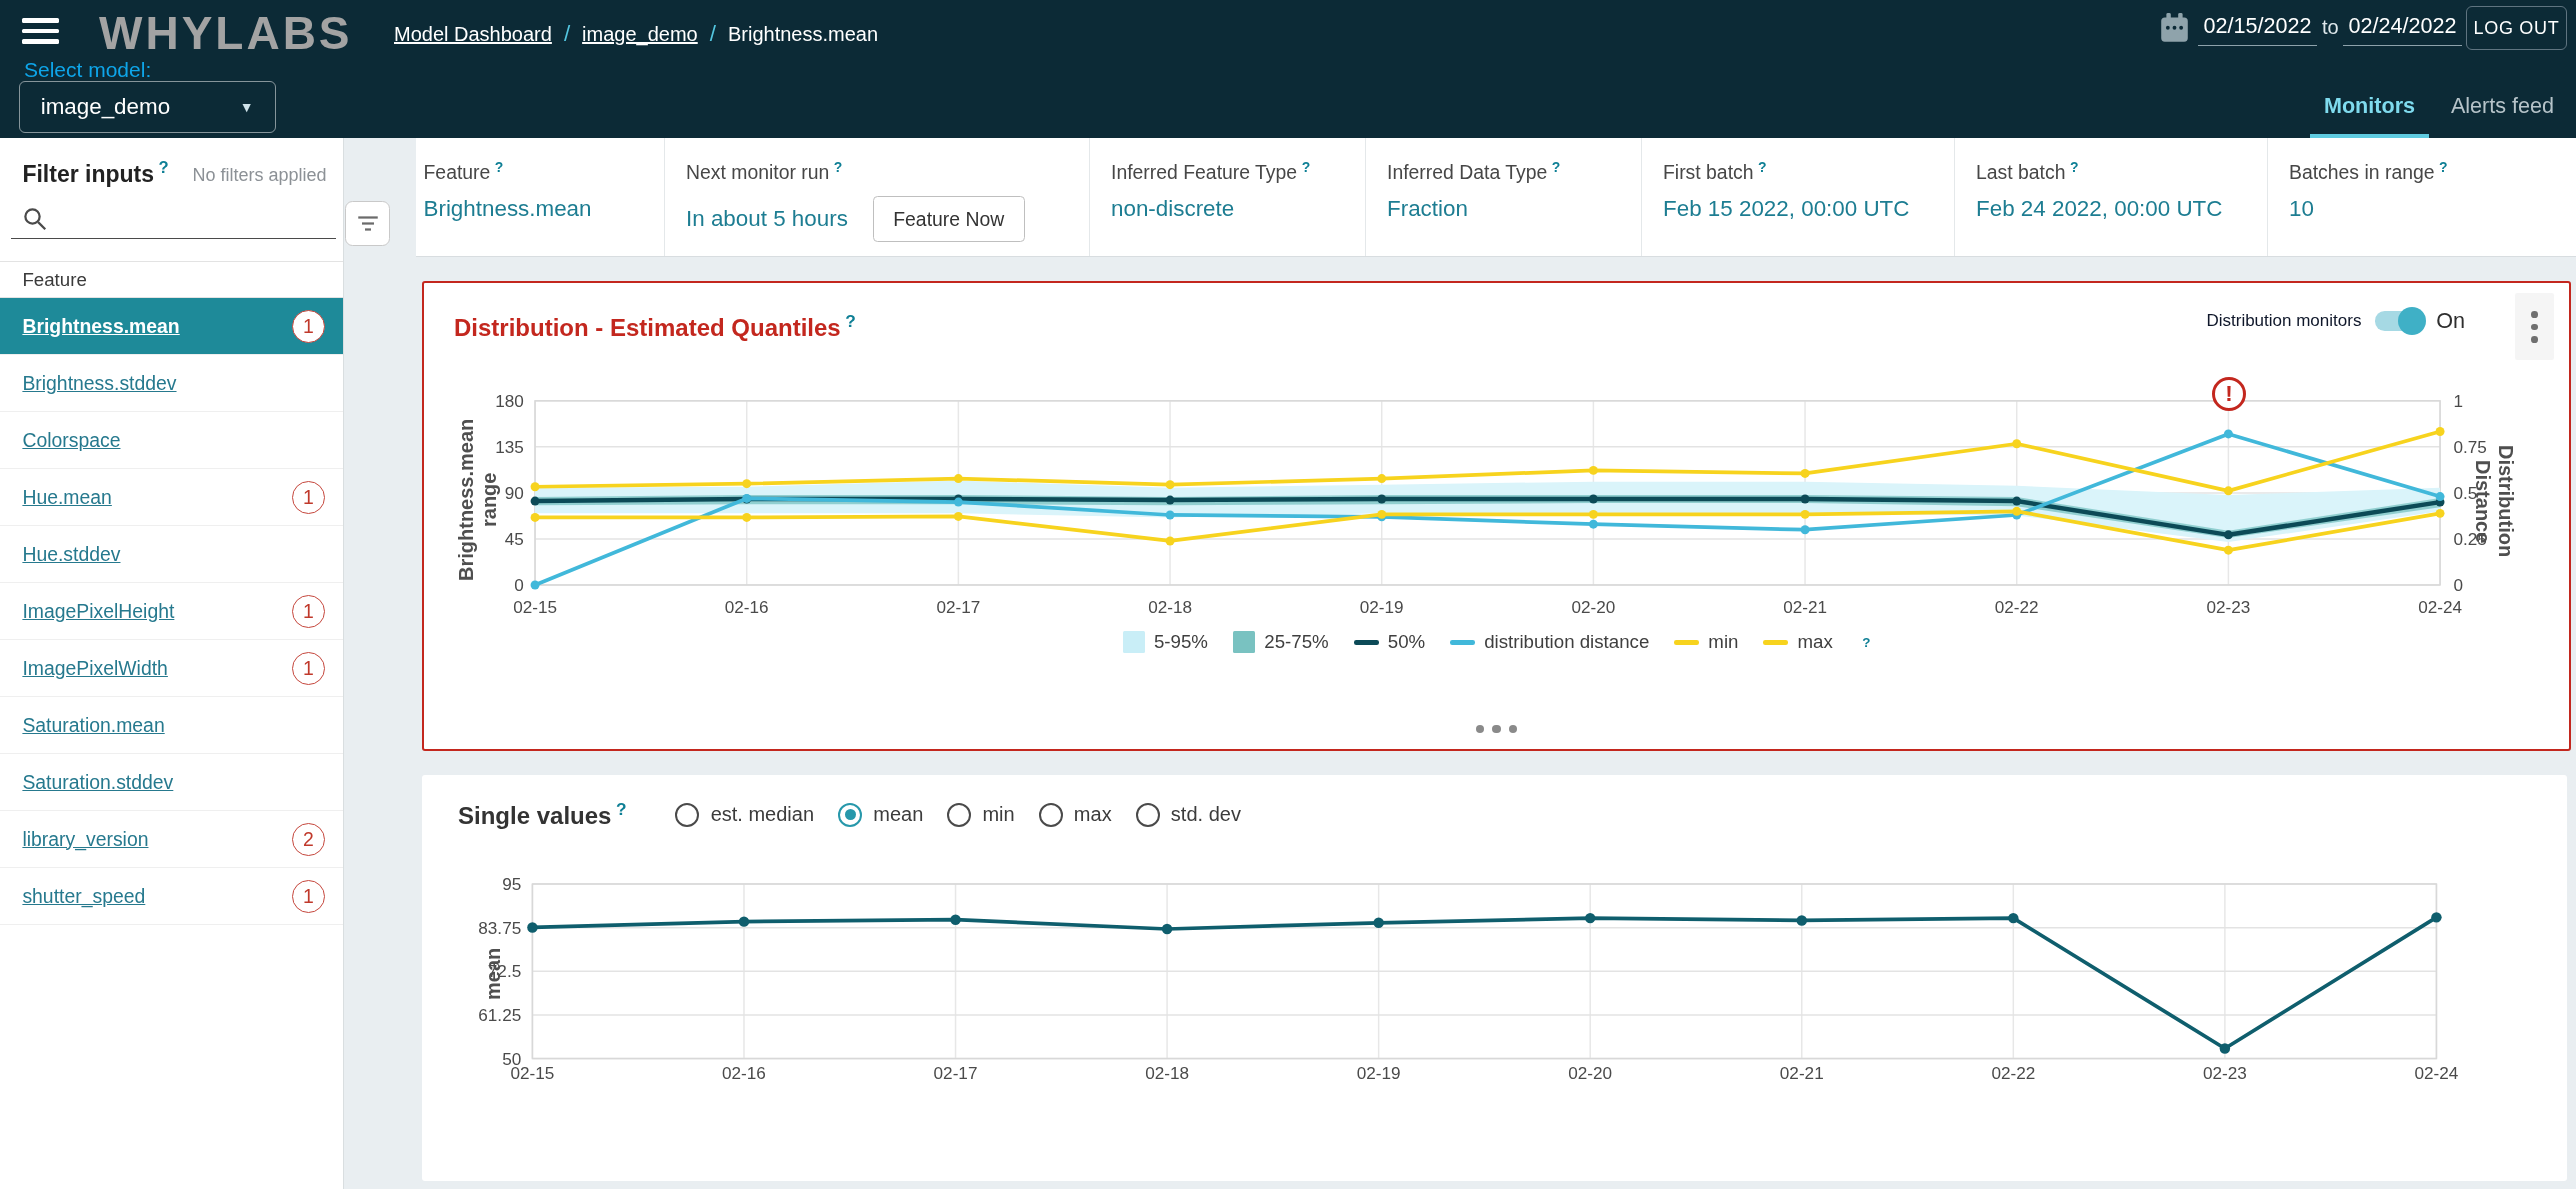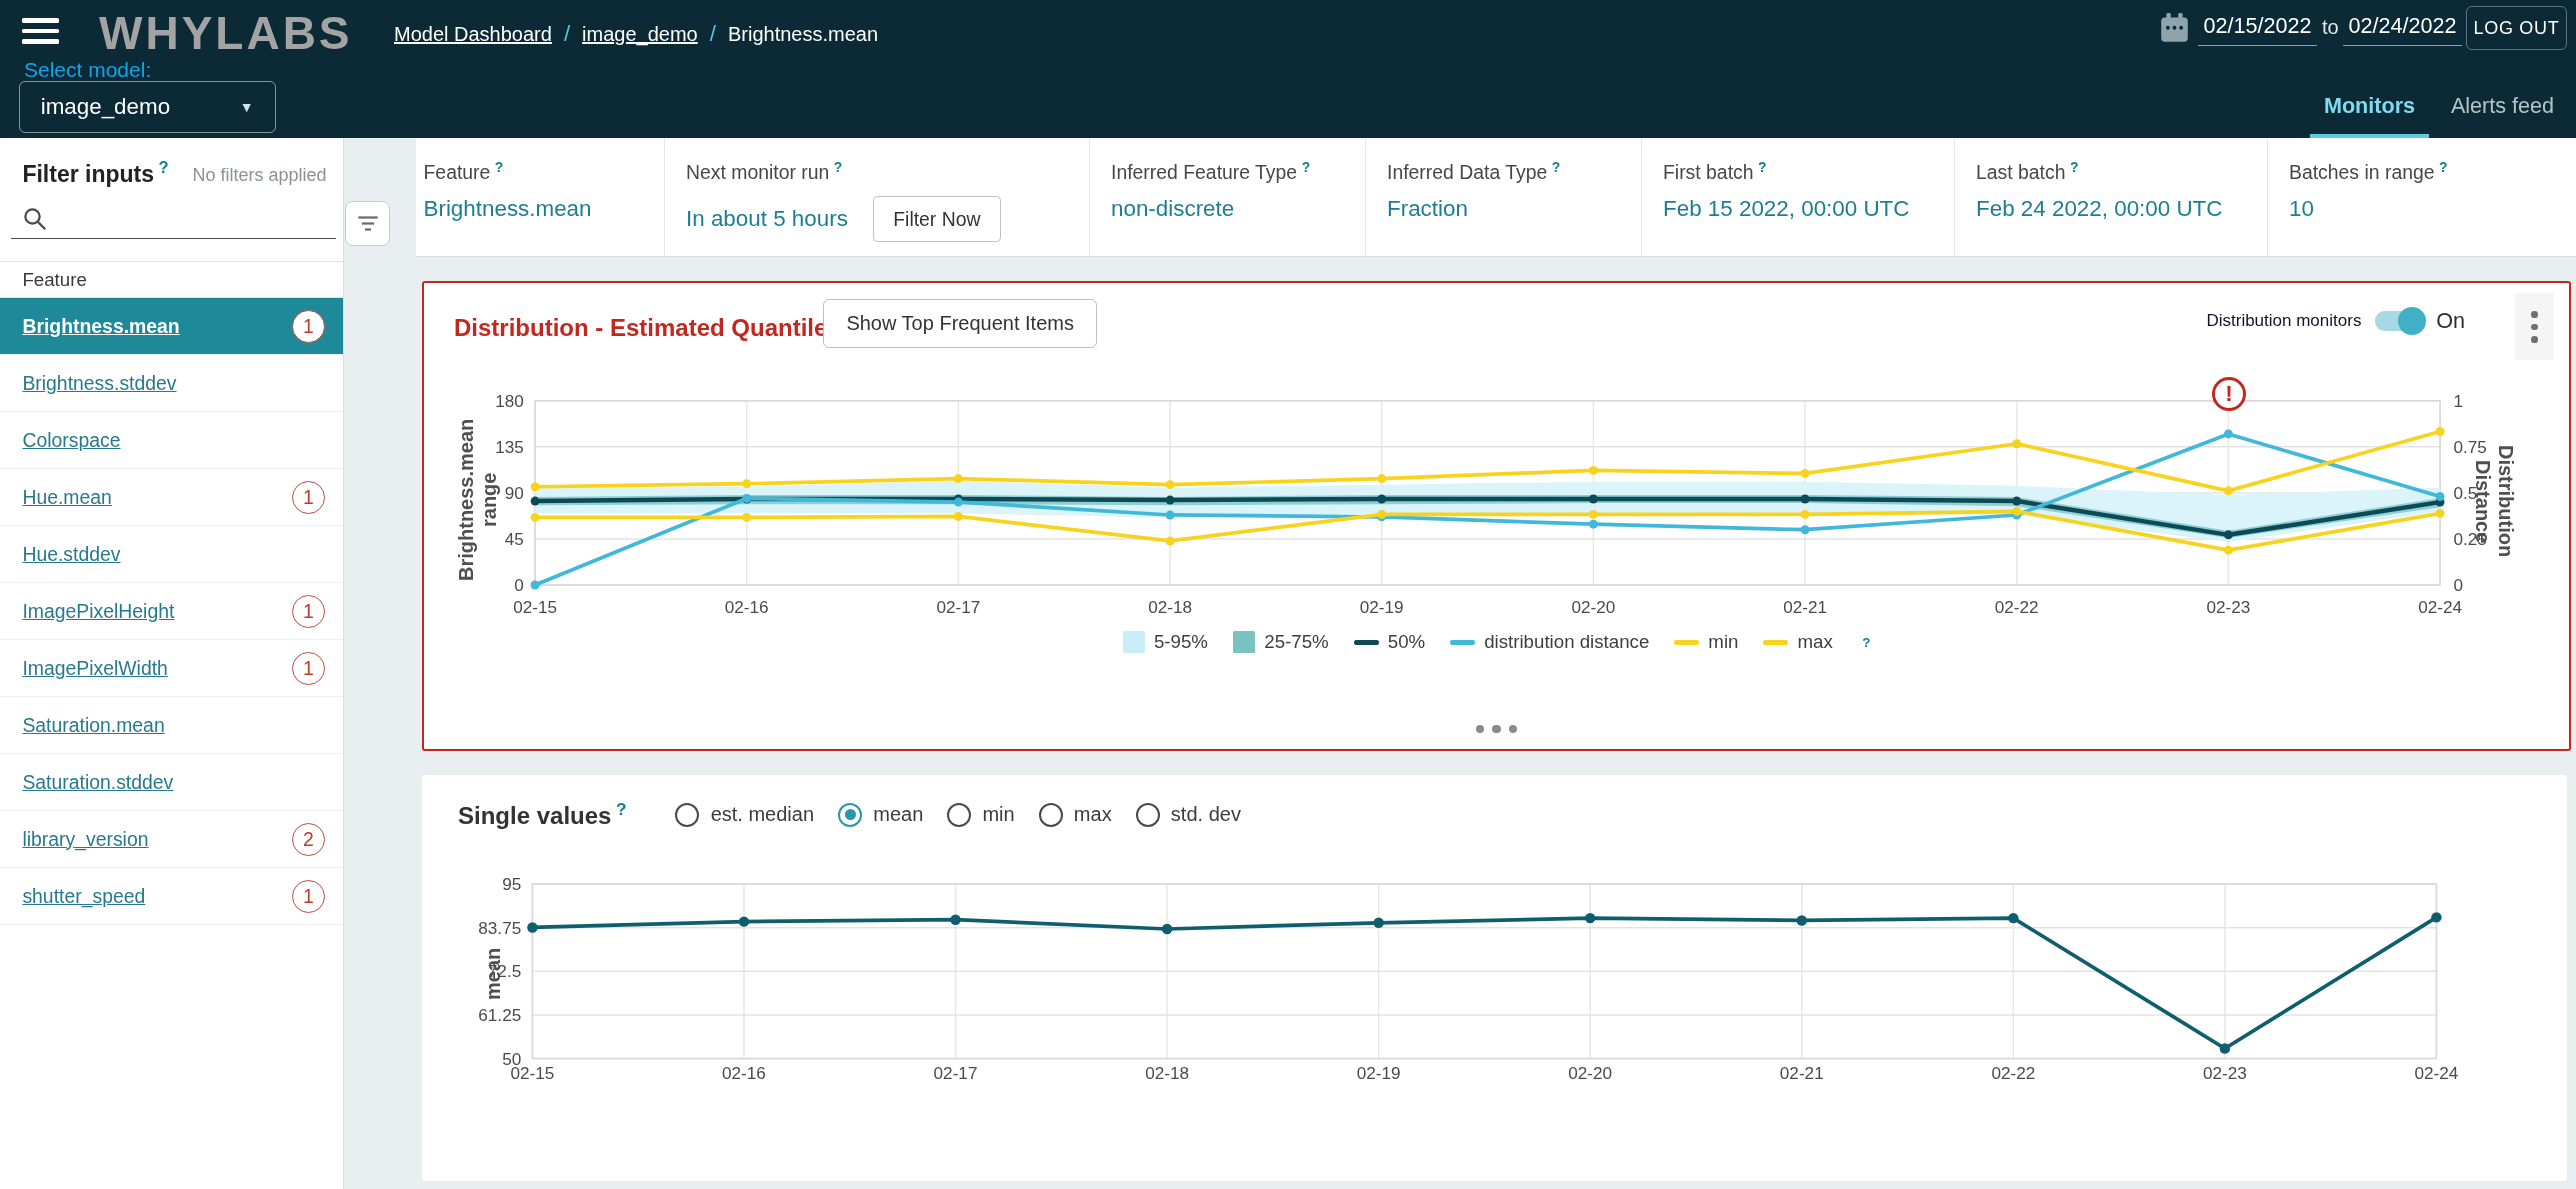--- a/index.html
+++ b/index.html
@@ -205,21 +205,21 @@
 
   <div class="infobar">
     <div class="info-col c1">
       <div class="info-label"><span>Feature</span><span class="q">?</span></div>
       <div class="info-value">Brightness.mean</div>
     </div>
     <div class="info-col c2">
       <div class="info-label"><span>Next monitor run</span><span class="q">?</span></div>
       <div class="info-value value-flex">
         <span>In about 5 hours</span>
-        <button class="preview-btn">Filter Now</button>
+        <button class="preview-btn">Feature Now</button>
       </div>
     </div>
     <div class="info-col c3">
       <div class="info-label"><span>Inferred Feature Type</span><span class="q">?</span></div>
       <div class="info-value">non-discrete</div>
     </div>
     <div class="info-col c4">
       <div class="info-label"><span>Inferred Data Type</span><span class="q">?</span></div>
       <div class="info-value">Fraction</div>
     </div>
@@ -318,21 +318,20 @@
           <circle cx="999.6666666666666" cy="270.52222222222224" r="6" fill="#f7d31e"></circle>
           <circle cx="1283.5555555555557" cy="262.2888888888889" r="6" fill="#f7d31e"></circle>
           <circle cx="1567.4444444444443" cy="251.3111111111111" r="6" fill="#f7d31e"></circle>
           <circle cx="1851.3333333333333" cy="255.42777777777778" r="6" fill="#f7d31e"></circle>
           <circle cx="2135.222222222222" cy="215.63333333333333" r="6" fill="#f7d31e"></circle>
           <circle cx="2419.1111111111113" cy="278.7555555555556" r="6" fill="#f7d31e"></circle>
           <circle cx="2703" cy="199.16666666666666" r="6" fill="#f7d31e"></circle>
         </g>
       </svg>
     <span class="dist-title"><span>Distribution - Estimated Quantiles</span><span class="q">?</span></span>
-    <button class="showtop-btn">Show Top Frequent Items</button>
     <div class="monitor-cluster">
       <span class="monitor-label">Distribution monitors</span>
       <span class="toggle">
           <span class="knob"></span>
         </span>
       <span class="toggle-state">On</span>
     </div>
     <div class="kebab">
         <i></i>
         <i></i>

